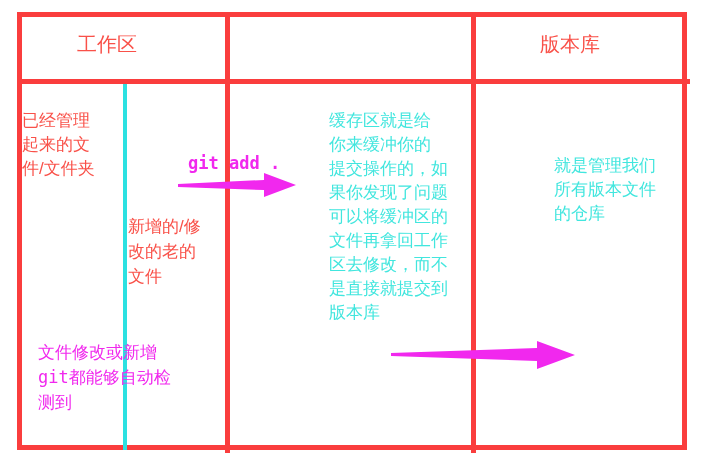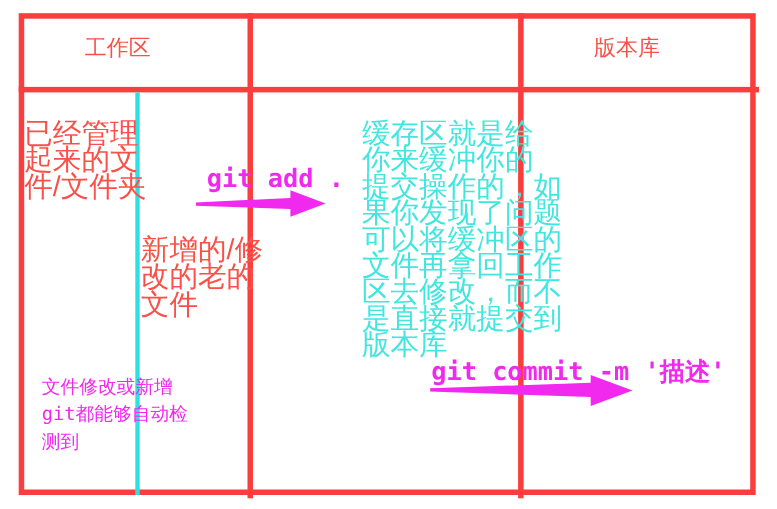--- a/index.html
+++ b/index.html
@@ -45,40 +45,40 @@
     color:var(--red-text);
     font-size:20px;line-height:22px;
     white-space:nowrap;
   }
   .h1{left:77px;top:33px;}
   .h2{left:308px;top:33px;}
   .h3{left:540px;top:33px;}
   .txt{
     position:absolute;
     white-space:pre-line;
-    font-size:26px;line-height:24px;
+    font-size:17px;line-height:24px;
   }
   .red{color:var(--red-text);}
   .cyan{color:var(--cyan-text);margin-left:31px;}
   .magenta{color:var(--magenta);}
   .t-managed{left:22px;top:109px;}
   .t-modified{left:128px;top:214px;line-height:25px;}
   .t-autodetect{
     left:38px;top:340px;
     font-size:17px;line-height:25px;
     font-family:"DejaVu Sans Mono", monospace;
   }
   .t-staging{left:298px;top:109px;}
   .t-repo{left:523px;top:154px;}
   .cmd{
     position:absolute;
     color:var(--magenta);
     font-family:"DejaVu Sans Mono", monospace;
     font-weight:bold;
-    font-size:23px;line-height:20px;
+    font-size:17px;line-height:20px;
     white-space:nowrap;
   }
   .t-gitadd{left:188px;top:153px;}
   .t-gitcommit{left:392px;top:328px;}
   .arrow{position:absolute;}
   .arrow polygon{fill:var(--magenta);}
   .a-add{left:178px;top:172px;}
   .a-commit{left:391px;top:341px;}
 </style>
 </head>
@@ -108,24 +108,26 @@
   <div class="txt cyan t-staging">缓存区就是给
 你来缓冲你的
 提交操作的，如
 果你发现了问题
 可以将缓冲区的
 文件再拿回工作
 区去修改，而不
 是直接就提交到
 版本库</div>
 
+  <div class="txt cyan t-repo">就是管理我们
+所有版本文件
+的仓库</div>
 
   <div class="cmd t-gitadd">git add .</div>
   <svg class="arrow a-add" width="120" height="26" viewBox="0 0 120 26">
     <polygon points="0,12 86,8 86,1 118,13 86,25 86,18 0,15"></polygon>
   </svg>
 
-  <div class="cmd t-gitcommit">git commit -m '描述'</div>
   <svg class="arrow a-commit" width="185" height="30" viewBox="0 0 185 30">
     <polygon points="0,12 146,7 146,0 184,14 146,28 146,20 0,15"></polygon>
   </svg>
 
 </div>
 
 </body></html>

